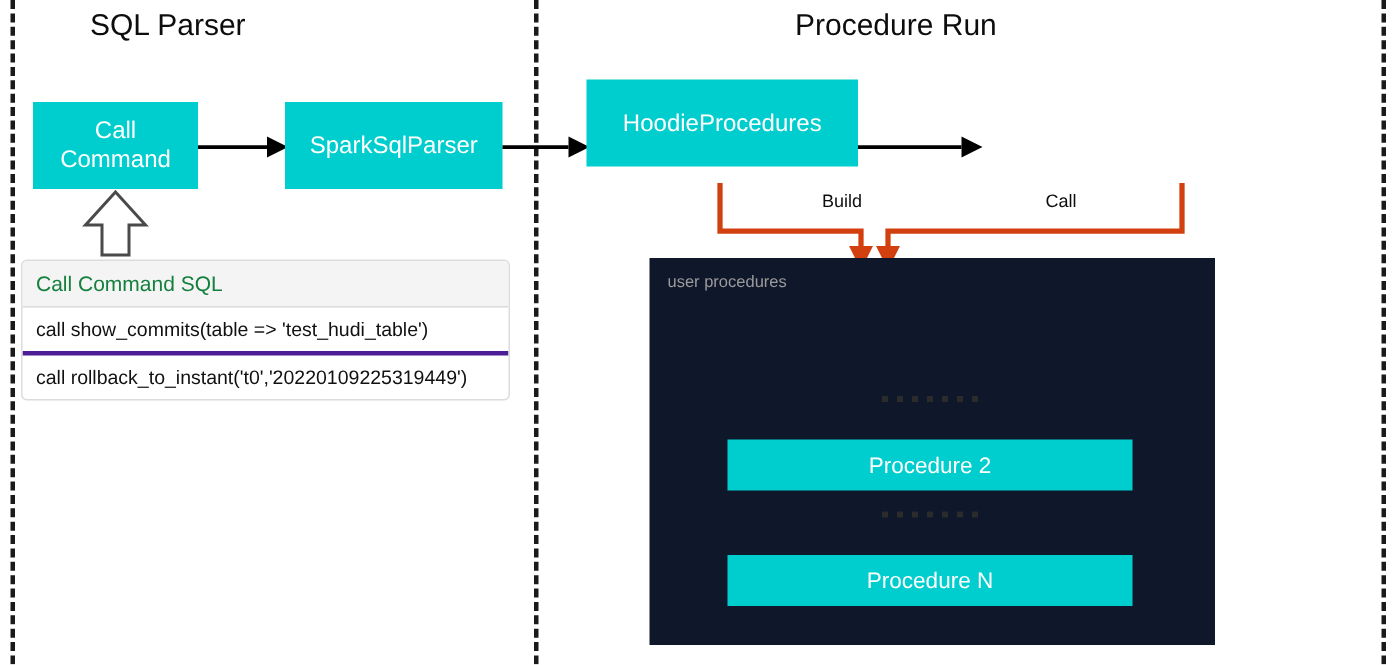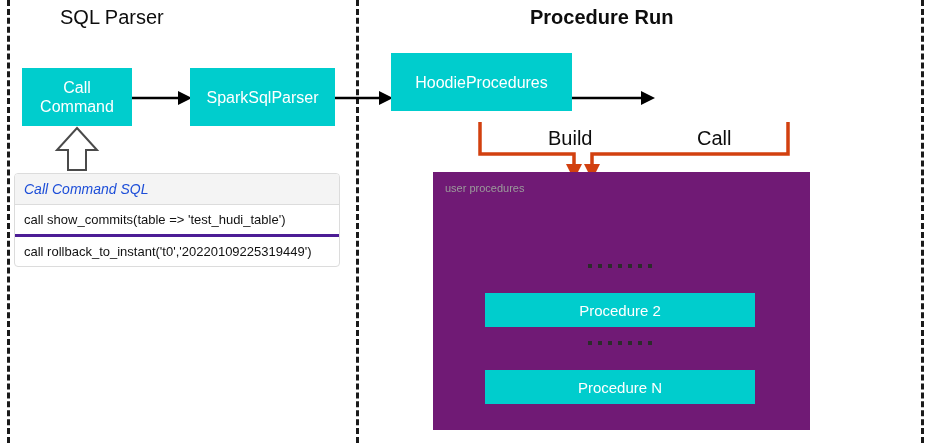--- a/index.html
+++ b/index.html
@@ -32,21 +32,21 @@
 
   
   .section-title {
     position: absolute;
     font-size: 20px;
     color: #0d0d0d;
     white-space: nowrap;
     text-align: left;
   }
   .title-sql  { left: 60px;  top: 6px;  width: 240px; }
-  .title-proc { left: 530px; top: 6px;  width: 240px; font-weight: bold; }
+  .title-proc { left: 530px; top: 6px;  width: 240px; }
 
   
   .tealbox {
     position: absolute;
     background: #00CDCD;
     color: #ffffff;
     display: flex;
     align-items: center;
     justify-content: center;
     text-align: center;
@@ -84,23 +84,22 @@
     border: 1px solid #dcdcdc;
     border-radius: 4px;
     box-sizing: border-box;
     background: #ffffff;
     overflow: hidden;
   }
   .sql-head {
     background: #f4f4f4;
     border-bottom: 1px solid #dcdcdc;
     font-size: 14px;
-    color: #1d4ed8;
+    color: #15803d;
     padding: 7px 9px;
-    font-style: italic;
   }
   .sql-row {
     font-size: 13px;
     color: #111111;
     padding: 7px 9px;
     border-bottom: 3px solid #4c1d95;
     white-space: nowrap;
   }
   .sql-row:last-child { border-bottom: none; }
 
@@ -108,35 +107,35 @@
   .orange-svg {
     position: absolute;
     left: 470px;
     top: 120px;
     width: 340px;
     height: 62px;
     overflow: visible;
   }
   .edge-label {
     position: absolute;
-    font-size: 20px;
+    font-size: 12px;
     color: #0d0d0d;
     white-space: nowrap;
   }
   .lbl-build { left: 548px; top: 127px; }
   .lbl-call  { left: 697px; top: 127px; }
 
   
   .proc-panel {
     position: absolute;
     left: 433px;
     top: 172px;
     width: 377px;
     height: 258px;
-    background: #701a75;
+    background: #0f172a;
   }
   .proc-panel-label {
     position: absolute;
     left: 12px;
     top: 10px;
     font-size: 11px;
     color: #9b9b9b;
   }
   .proc-box {
     position: absolute;

